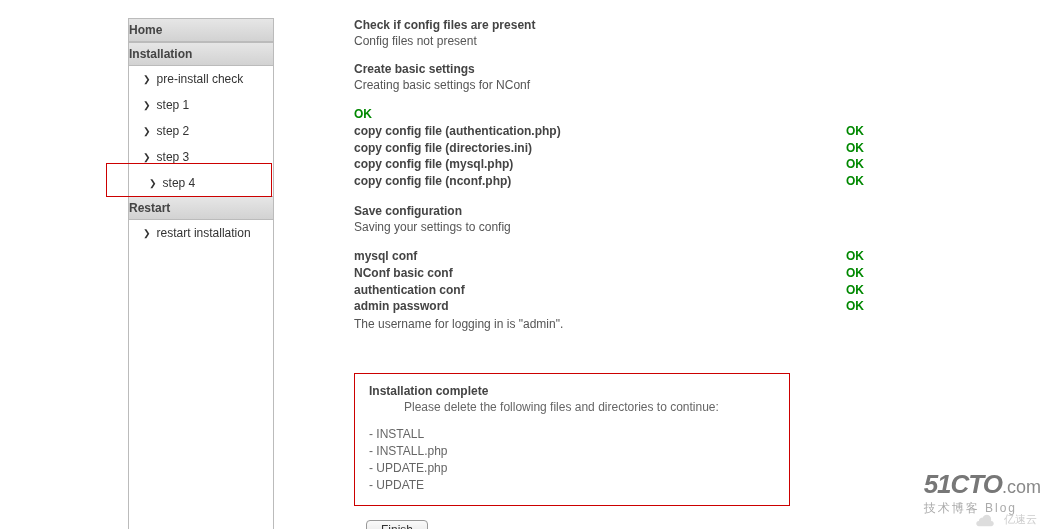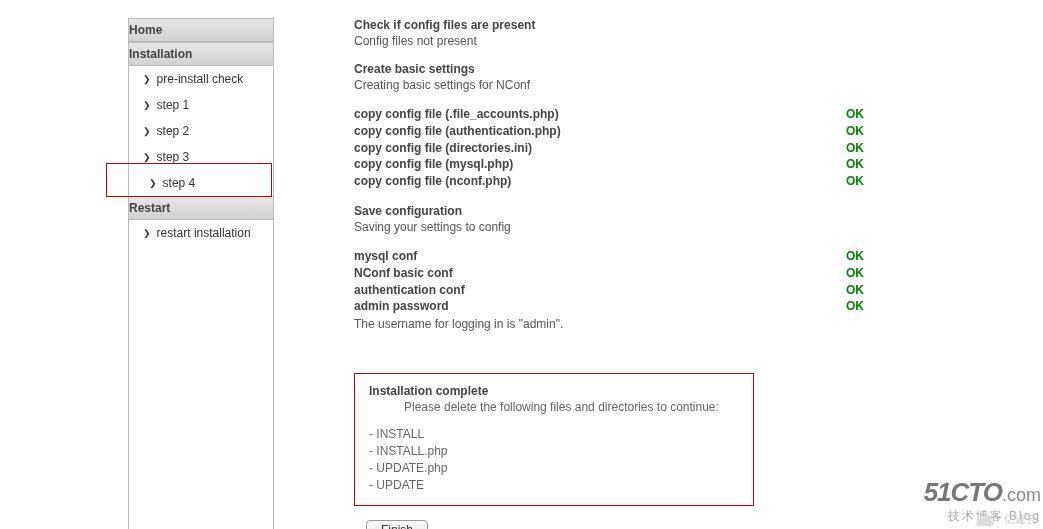--- a/index.html
+++ b/index.html
@@ -38,21 +38,21 @@
     .section-sub { color: #555; margin-top: 2px; margin-bottom: 14px; }
     .row { display: flex; justify-content: space-between; line-height: 1.4; }
     .row-label { font-weight: bold; color: #444; }
     .ok { color: #008800; font-weight: bold; }
     .gap { height: 14px; }
     .note { color: #555; margin-top: 2px; }
     .complete-box {
       border: 1px solid #cc0000;
       margin-top: 42px;
       padding: 10px 14px 12px 14px;
-      width: 400px;
+      width: 436px;
       color: #666;
     }
     .complete-box .title { font-weight: bold; color: #444; margin-bottom: 2px; }
     .complete-box .msg { margin-bottom: 12px; margin-left: 35px; }
     .complete-box .file { line-height: 1.4; }
     .highlight-box {
       position: absolute;
       left: 106px; top: 163px;
       width: 166px; height: 34px;
       border: 1px solid #cc0000;
@@ -65,22 +65,22 @@
       font-family: inherit;
       font-size: 12px;
       background: linear-gradient(#fafafa,#e4e4e4);
       border: 1px solid #999;
       border-radius: 4px;
       color: #333;
       cursor: pointer;
     }
     .watermark {
       position: absolute;
-      right: 2px; bottom: 4px;
-      text-align: right;
+      right: 2px; bottom: 12px;
+      text-align: left;
       color: #888;
       font-family: Arial, sans-serif;
       pointer-events: none;
     }
     .watermark .logo { font-size: 26px; font-weight: bold; font-style: italic; letter-spacing: -1px; color: #777; }
     .watermark .dotcom { font-size: 18px; }
     .watermark .sub { font-size: 12px; letter-spacing: 2px; color: #aaa; }
     .watermark2 {
       position: absolute; right: 6px; bottom: 2px;
       color: #ccc; font-size: 11px; display: flex; align-items: flex-end; gap: 8px;
@@ -122,21 +122,20 @@
   </div>
 
   <div class="main">
     <div class="section-title">Check if config files are present</div>
     <div class="section-sub">Config files not present</div>
 
     <div class="section-title">Create basic settings</div>
     <div class="section-sub">Creating basic settings for NConf</div>
 
     <div class="row">
-        <span class="row-label">copy config file (.file_accounts.php)</span>
         <span class="ok">OK</span>
       </div>
     <div class="row">
         <span class="row-label">copy config file (authentication.php)</span>
         <span class="ok">OK</span>
       </div>
     <div class="row">
         <span class="row-label">copy config file (directories.ini)</span>
         <span class="ok">OK</span>
       </div>

